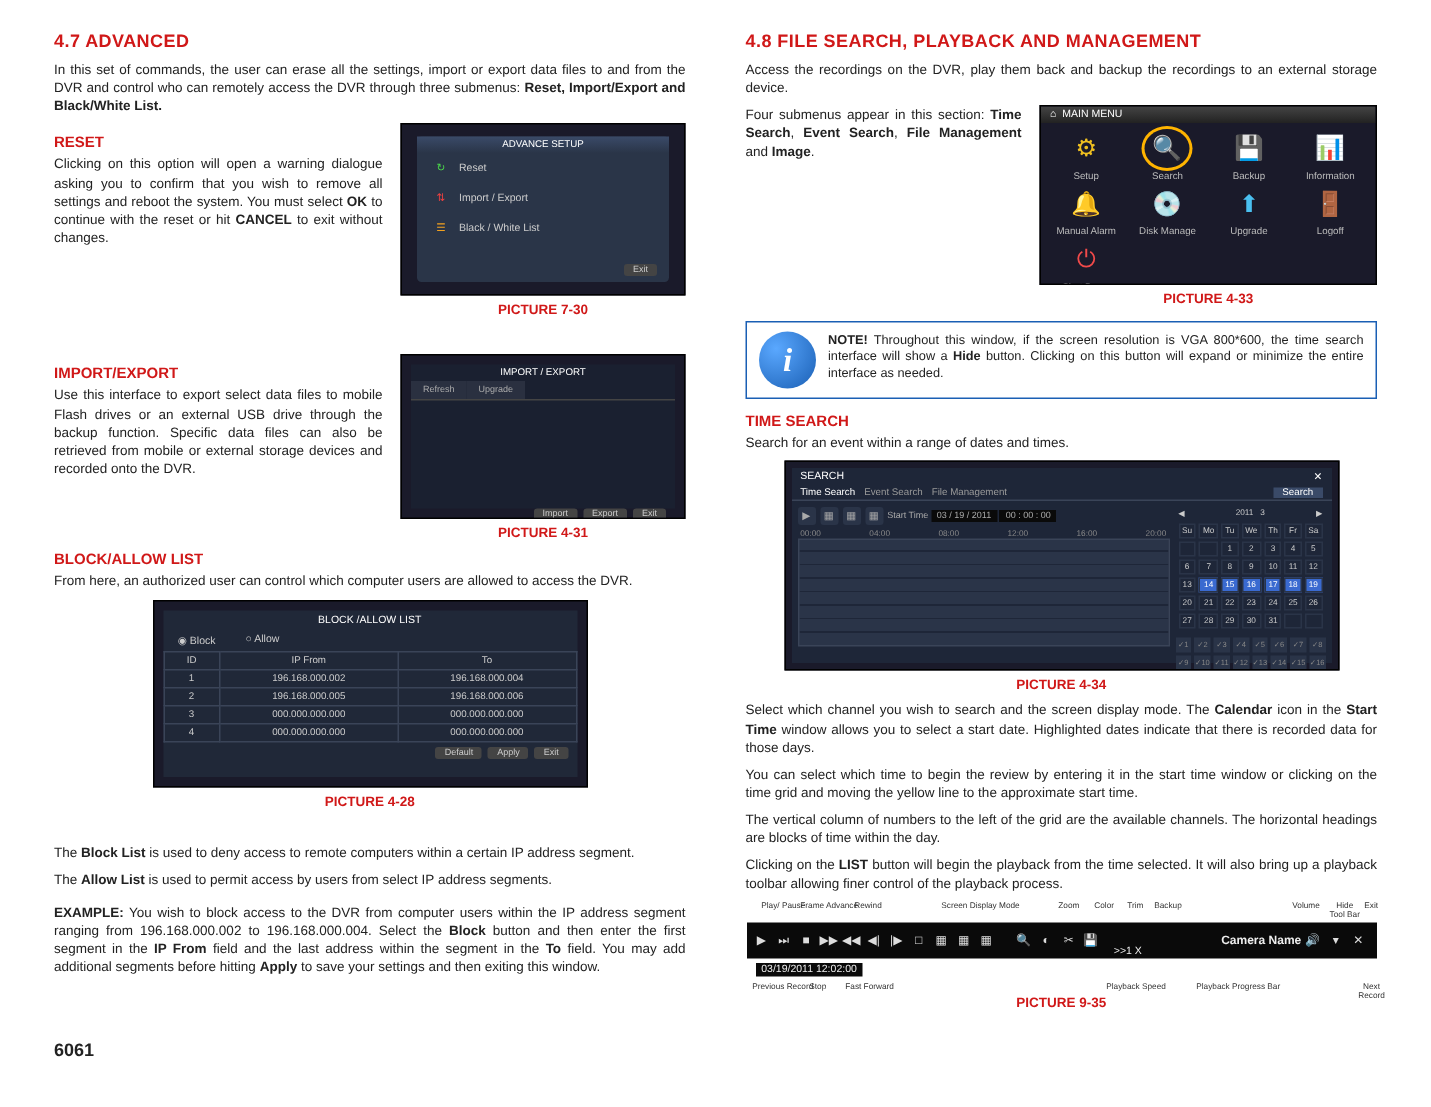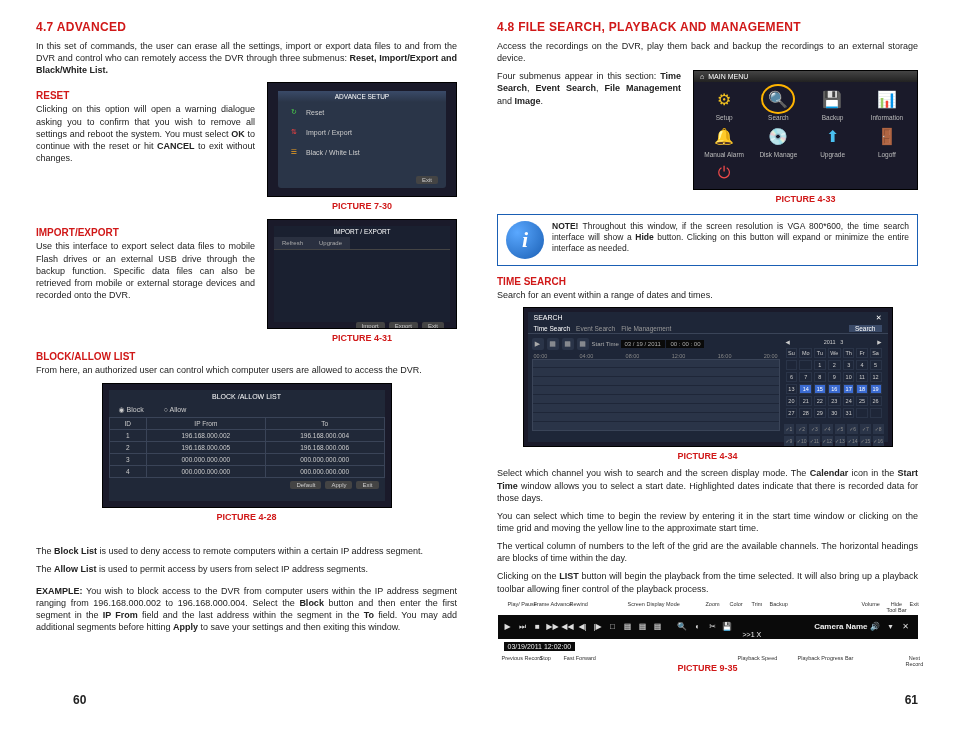--- a/index.html
+++ b/index.html
@@ -18,21 +18,21 @@
 .ss-advanced { width: 190px; height: 115px; }
 .ss-import { width: 190px; height: 110px; }
 .ss-block { width: 290px; height: 125px; margin: 0 auto; }
 .ss-mainmenu { width: 225px; height: 120px; }
 .ss-timesearch { width: 370px; height: 140px; margin: 0 auto; }
 .ss-playback { width: 420px; height: 50px; margin: 0 auto; background: #fff; border: none; }
 .note-box { border: 1.5px solid #1a5fb4; padding: 6px 8px; display: flex; gap: 8px; align-items: flex-start; margin: 10px 0; }
 .note-icon { width: 38px; height: 38px; border-radius: 50%; background: radial-gradient(circle at 30% 30%, #5aa8ff, #1a5fb4); display: flex; align-items: center; justify-content: center; color: #fff; font-style: italic; font-family: Georgia, serif; font-size: 22px; font-weight: bold; flex: 0 0 auto; }
 .note-text { flex: 1; font-size: 8.5px; line-height: 1.3; text-align: justify; }
 .page-num { font-size: 12px; font-weight: bold; margin-top: 10px; }
-.page-nums { display: flex; justify-content: space-between; padding: 0 36px 10px; margin-left: 37px; }
+.page-nums { display: flex; justify-content: flex-start; padding: 0 36px 10px; }
 
 
 .mm-header { background: linear-gradient(#444,#222); color: #fff; font-size: 7px; padding: 2px 6px; display:flex; align-items:center; gap:4px; }
 .mm-grid { display: grid; grid-template-columns: repeat(4, 1fr); gap: 2px; padding: 4px; }
 .mm-item { text-align: center; color: #bbb; font-size: 6.5px; }
 .mm-ico { width: 30px; height: 26px; margin: 0 auto 2px; border-radius: 4px; display:flex; align-items:center; justify-content:center; font-size:16px; }
 .mm-highlight { box-shadow: 0 0 0 2px #ffb400; border-radius: 50%; }
 
 
 .as-win { position:absolute; top:8px; left:10px; right:10px; bottom:8px; background:#2a3548; border-radius:3px; }
@@ -124,21 +124,21 @@
               </div>
           <div class="as-foot">
                 <span class="btn-mini">Exit</span>
               </div>
         </div>
       </div>
       <div class="caption">PICTURE 7-30</div>
     </div>
   </div>
 
-  <div class="row" style="margin-top:8px">
+  <div class="row" style="margin-top:25px">
     <div class="text">
       <h3 class="sub-title">IMPORT/EXPORT</h3>
       <p>Use this interface to export select data files to mobile Flash drives or an external USB drive through the backup function. Specific data files can also be retrieved from mobile or external storage devices and recorded onto the DVR.</p>
     </div>
     <div class="fig">
       <div class="screenshot ss-import">
         <div class="ie-win">
           <div style="color:#fff;font-size:6.5px;padding:2px 6px">IMPORT / EXPORT</div>
           <div class="ie-tabs">
                 <span class="ie-tab">Refresh</span>

